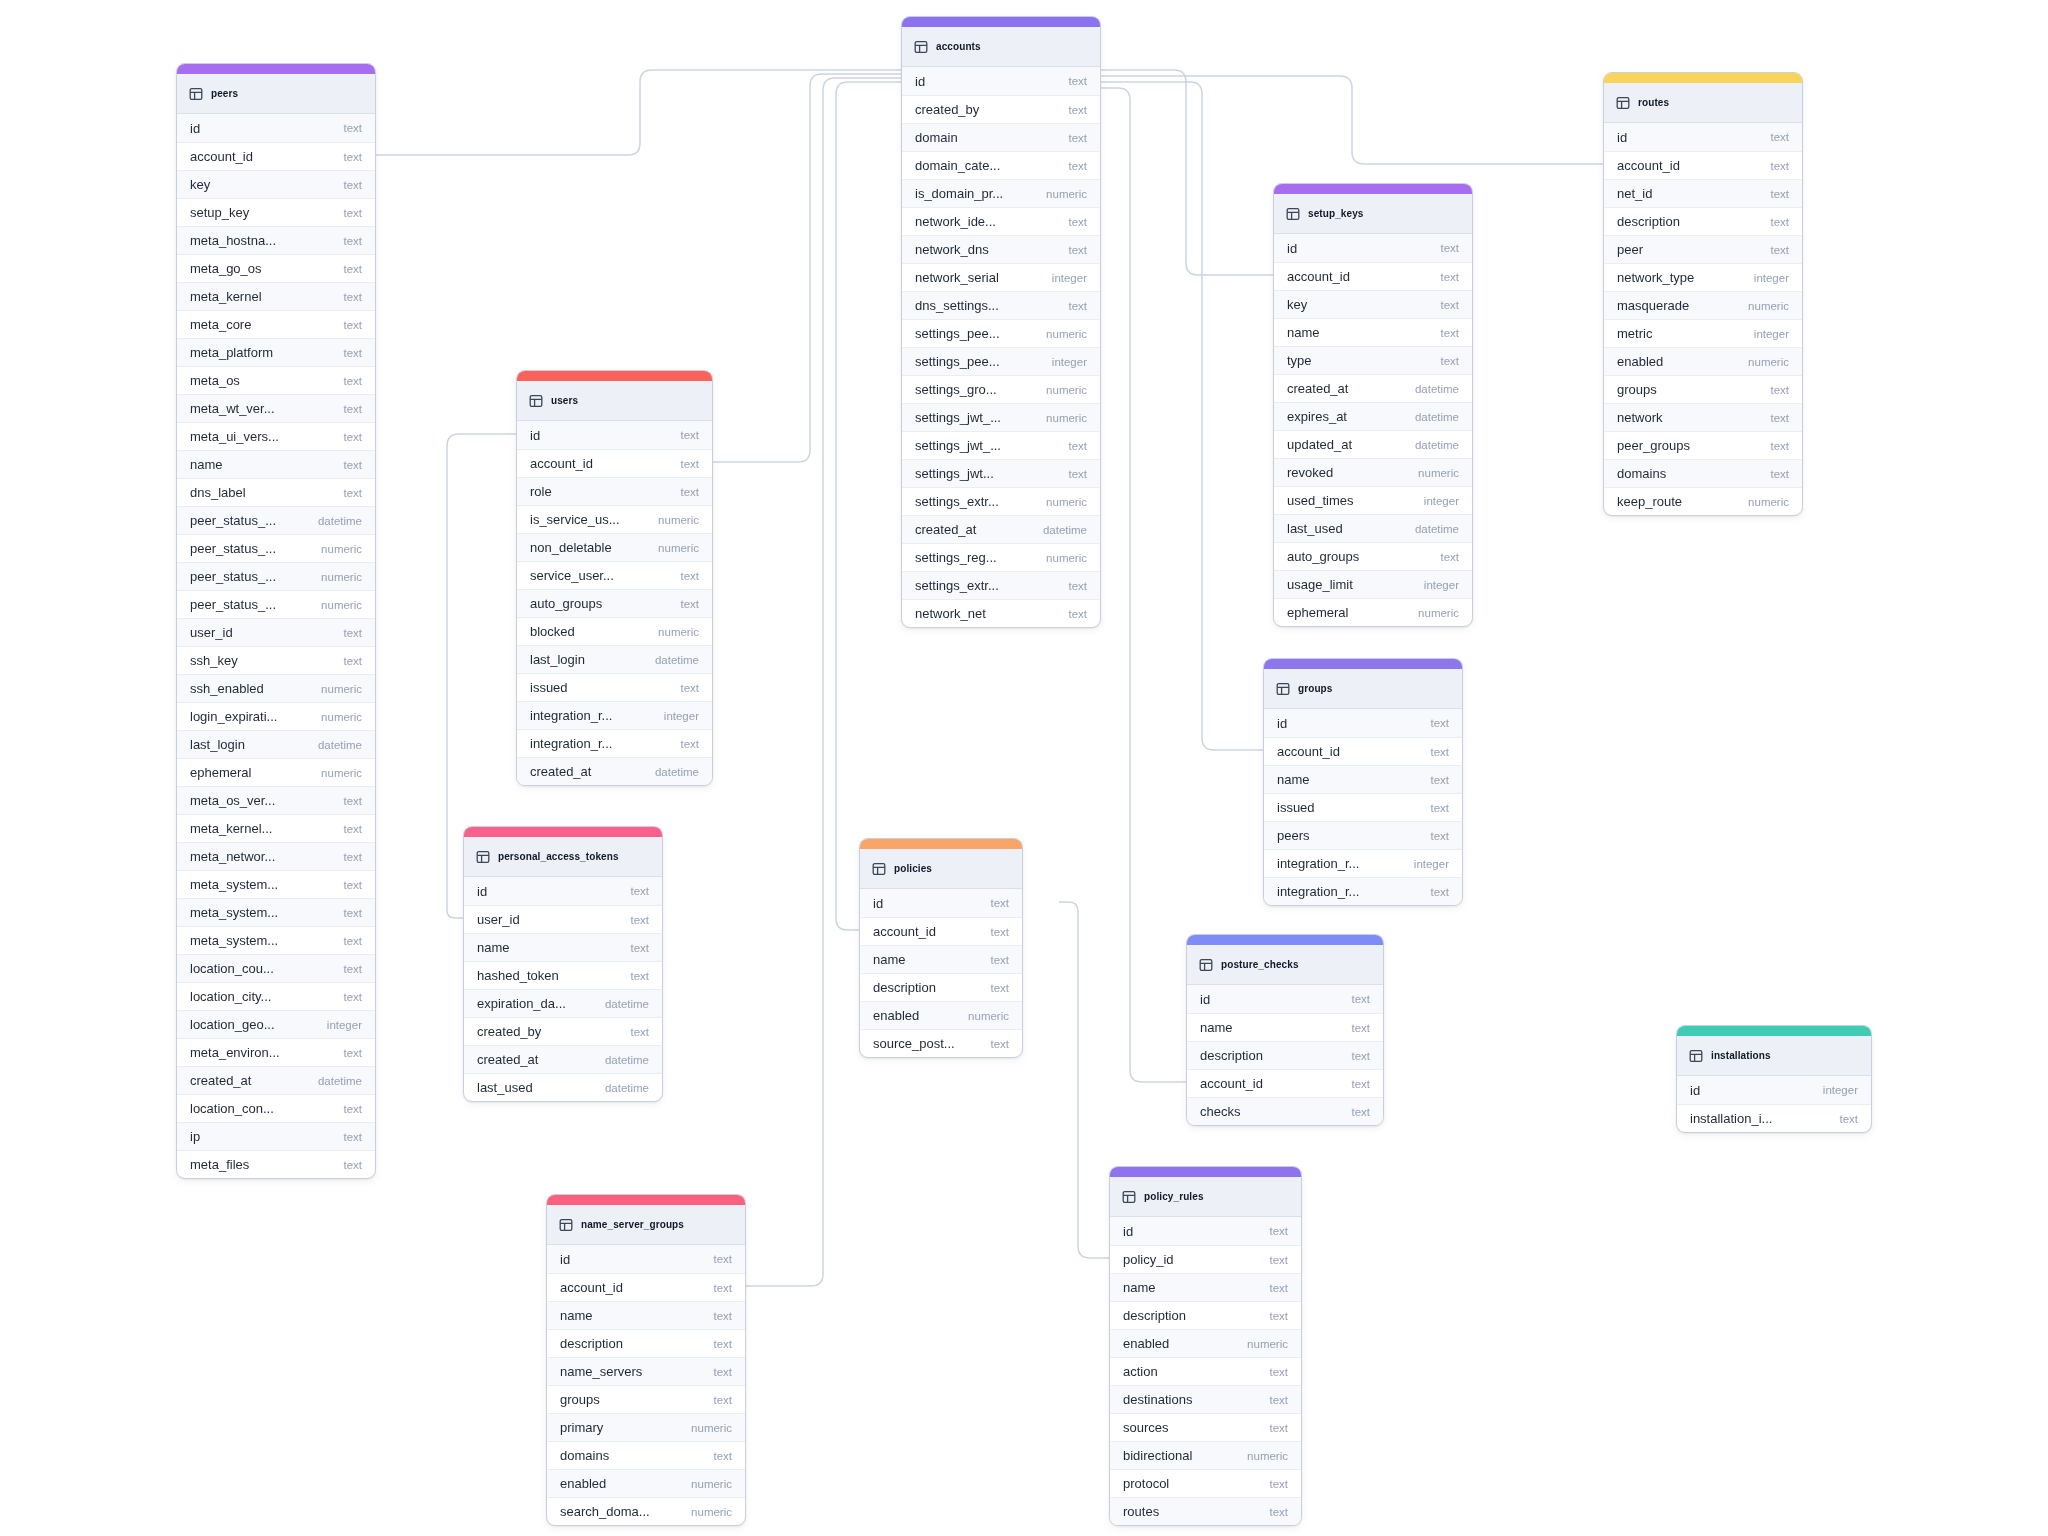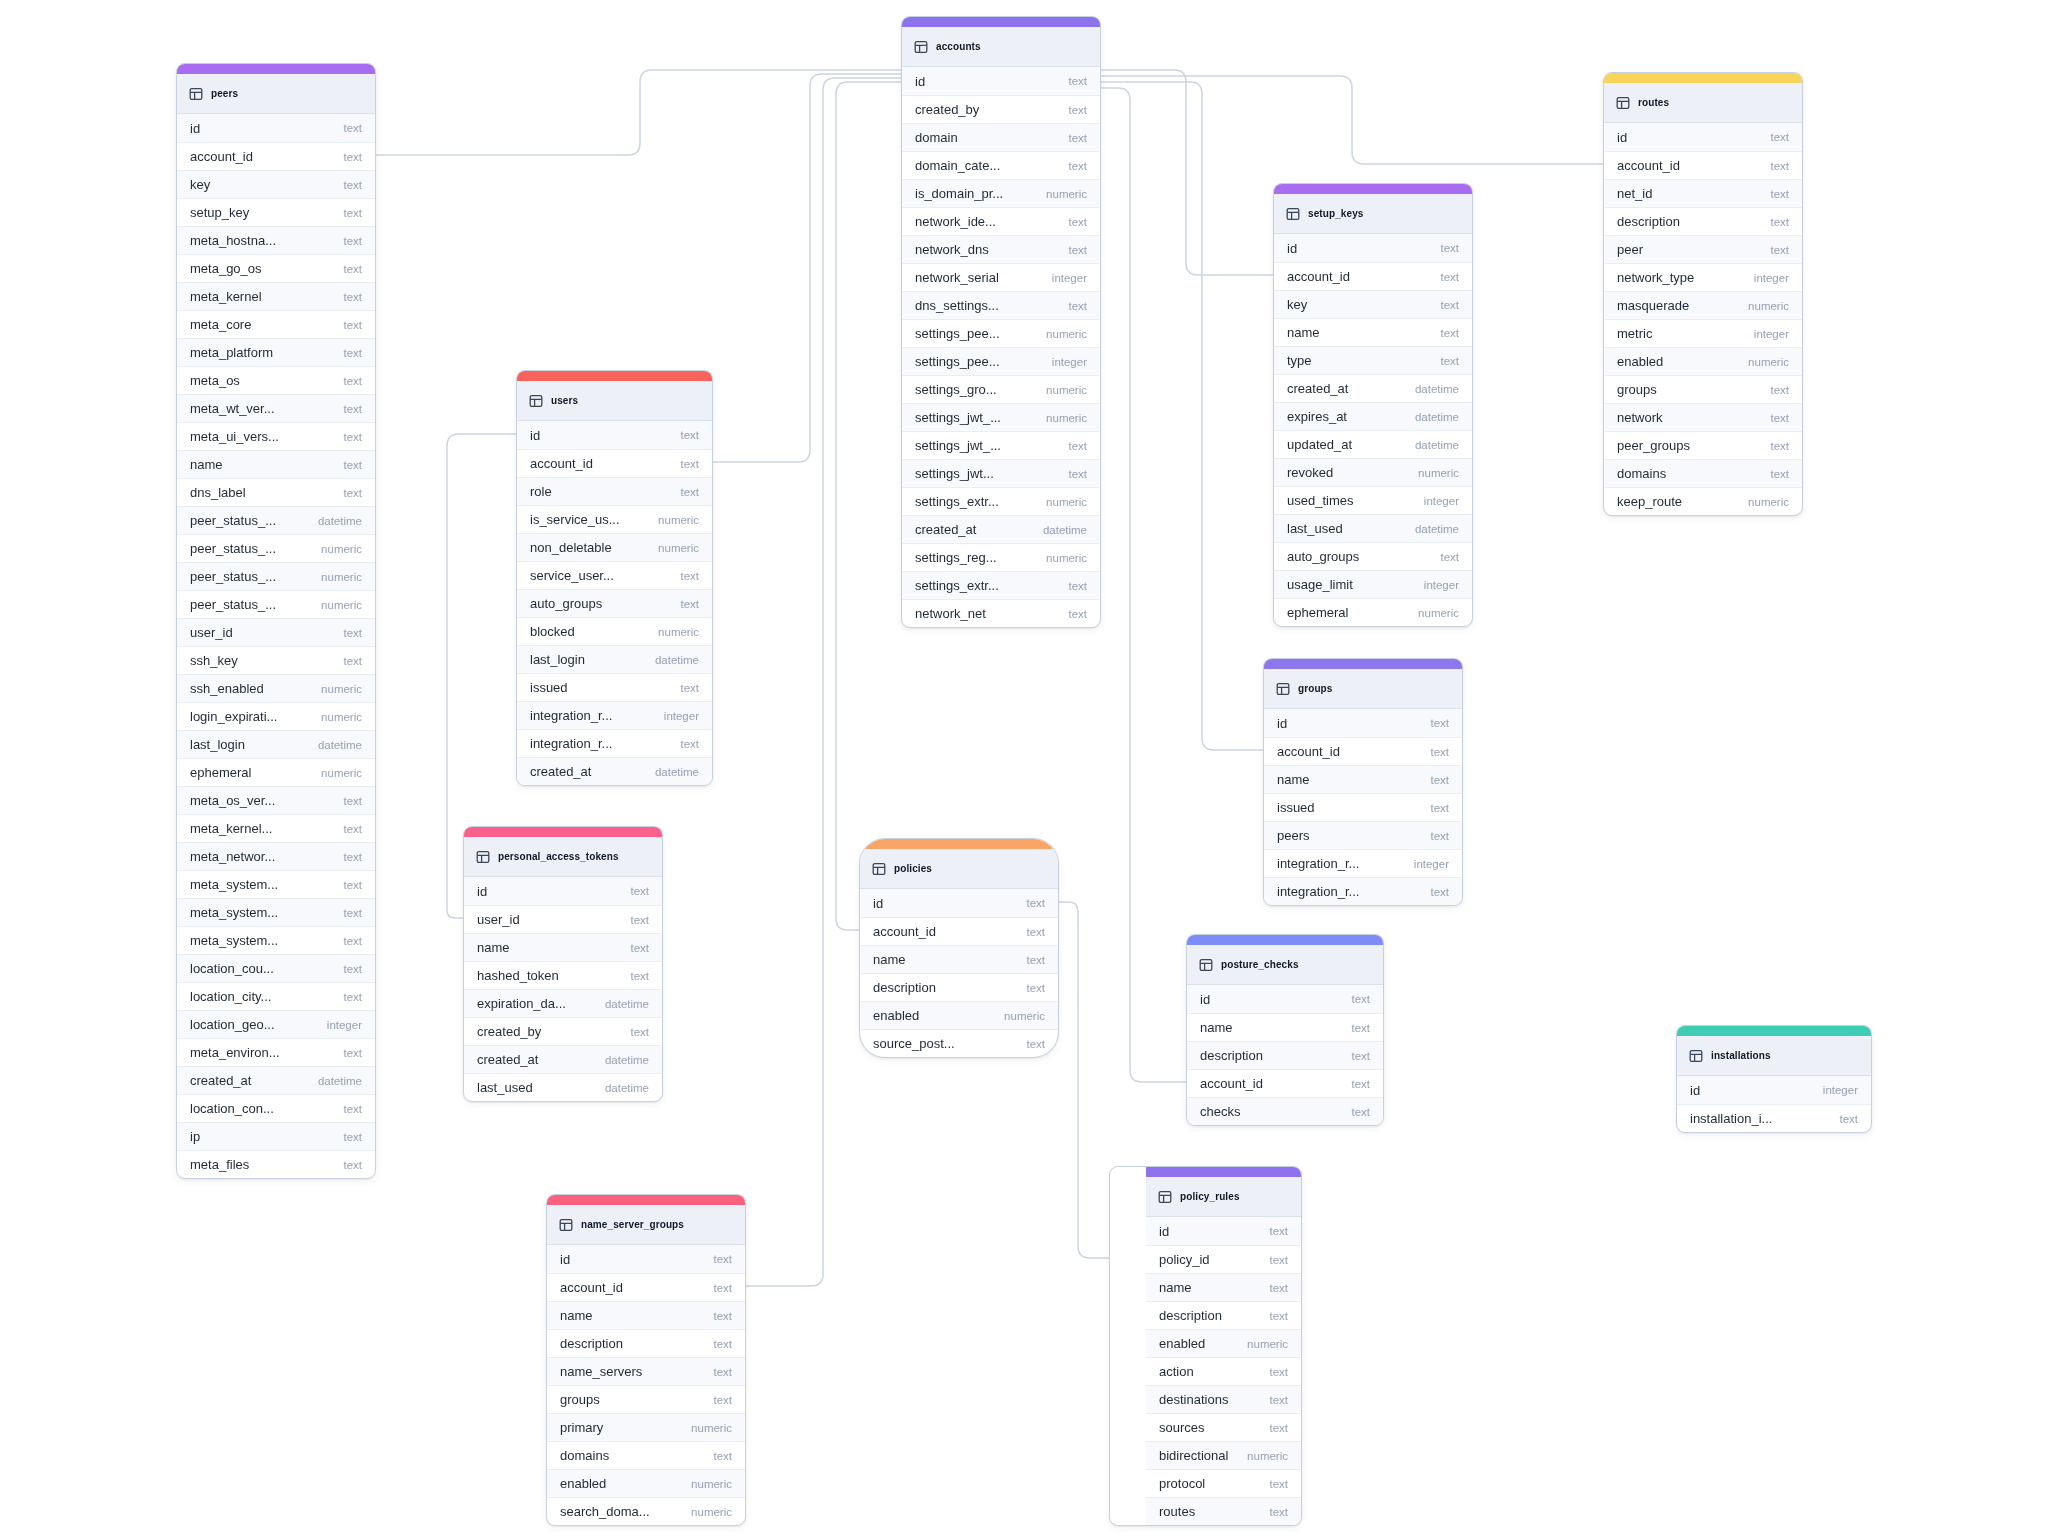--- a/index.html
+++ b/index.html
@@ -483,21 +483,21 @@
         <div class="row">
     <span class="fname">enabled</span>
     <span class="ftype">numeric</span>
   </div>
         <div class="row">
     <span class="fname">search_doma...</span>
     <span class="ftype">numeric</span>
   </div>
       </div>
   </div>
-    <div class="table-card" style="left: 859px; top: 838px; width: 200px; border-radius: 26px;">
+    <div class="table-card" style="left: 859px; top: 838px; width: 164px;">
     <div class="accent" style="background: rgb(249, 165, 103);"></div>
     <div class="thead">
       <span class="ticon">
         <svg width="14" height="14" viewBox="0 0 14 14" xmlns="http://www.w3.org/2000/svg">
           <rect x="1.2" y="1.6" width="11.6" height="10.8" rx="1.6" fill="none" stroke="#3b4656" stroke-width="1.3"></rect>
           <line x1="1.2" y1="5.3" x2="12.8" y2="5.3" stroke="#3b4656" stroke-width="1.3"></line>
           <line x1="5.6" y1="5.3" x2="5.6" y2="12.4" stroke="#3b4656" stroke-width="1.3"></line>
         </svg>
       </span>
       <span class="tname">policies</span>
@@ -522,21 +522,21 @@
         <div class="row">
     <span class="fname">enabled</span>
     <span class="ftype">numeric</span>
   </div>
         <div class="row">
     <span class="fname">source_post...</span>
     <span class="ftype">text</span>
   </div>
       </div>
   </div>
-    <div class="table-card" style="left: 1109px; top: 1166px; width: 193px; padding-left: 36px;">
+    <div class="table-card" style="left: 1109px; top: 1166px; width: 193px;">
     <div class="accent" style="background: rgb(142, 114, 238);"></div>
     <div class="thead">
       <span class="ticon">
         <svg width="14" height="14" viewBox="0 0 14 14" xmlns="http://www.w3.org/2000/svg">
           <rect x="1.2" y="1.6" width="11.6" height="10.8" rx="1.6" fill="none" stroke="#3b4656" stroke-width="1.3"></rect>
           <line x1="1.2" y1="5.3" x2="12.8" y2="5.3" stroke="#3b4656" stroke-width="1.3"></line>
           <line x1="5.6" y1="5.3" x2="5.6" y2="12.4" stroke="#3b4656" stroke-width="1.3"></line>
         </svg>
       </span>
       <span class="tname">policy_rules</span>

